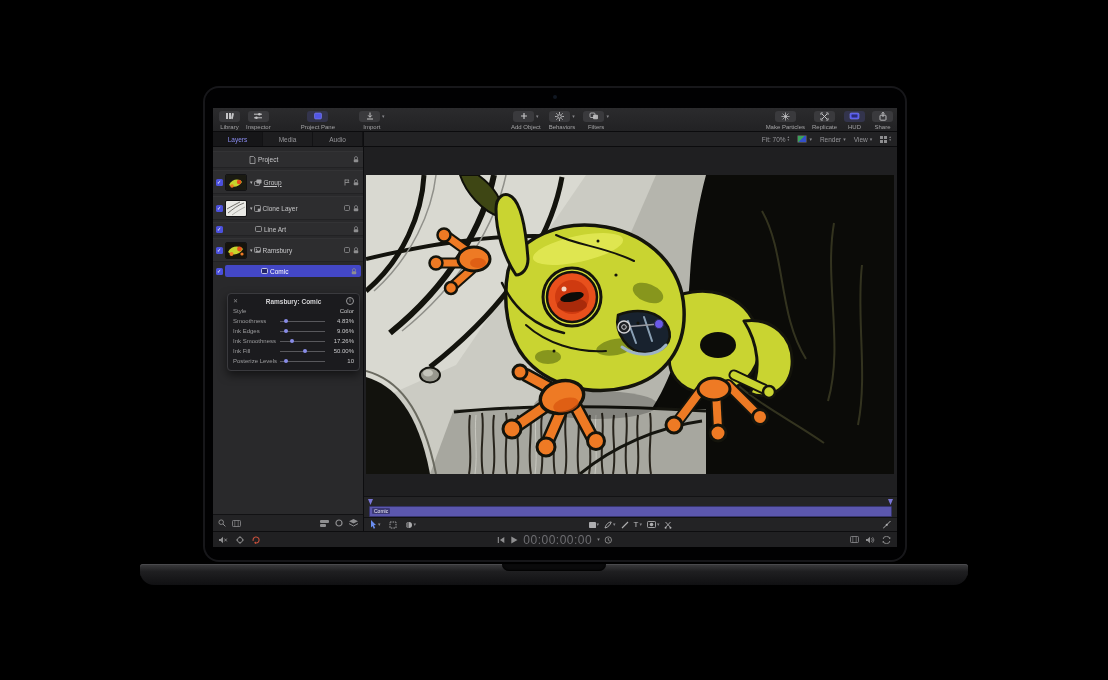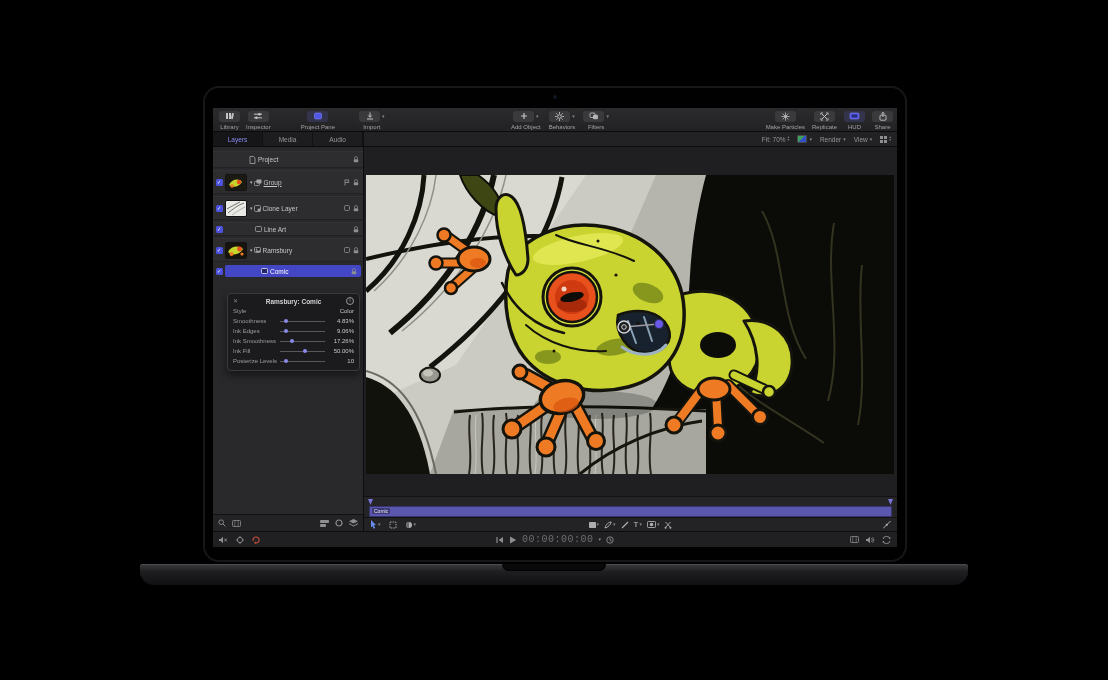--- a/index.html
+++ b/index.html
@@ -101,21 +101,21 @@
   .clip-label{position:absolute;left:2px;top:1px;font-size:5px;line-height:6px;color:#eaeaf6;
     background:rgba(22,22,48,.45);padding:0 2px;border-radius:1px;}
   
   .tools{height:13px;flex:none;position:relative;background:#232325;border-top:1px solid #111113;}
   .transport{height:15px;position:relative;background:#202022;border-top:1px solid #0d0d0f;}
   .zl{position:absolute;left:6px;top:0;height:100%;display:flex;align-items:center;gap:8px;}
   .zc{position:absolute;left:50%;transform:translateX(-50%);top:0;height:100%;
      display:flex;align-items:center;gap:5px;}
   .zr{position:absolute;right:6px;top:0;height:100%;display:flex;align-items:center;gap:7px;}
   .tool{display:flex;align-items:center;gap:1px;color:#aeaeb0;}
-  .timecode{font-family:Liberation Mono, monospace;font-size:10px;color:#6e6e72;letter-spacing:.5px;}
+  .timecode{font-family:Liberation Sans, sans-serif;font-size:12px;color:#6e6e72;letter-spacing:.5px;}
   .ticn{color:#8e8e90;display:flex;}
 </style>
 </head>
 <body>
 
 <div class="laptop-screen">
   <div class="camera"></div>
 
   <div class="app">
 

